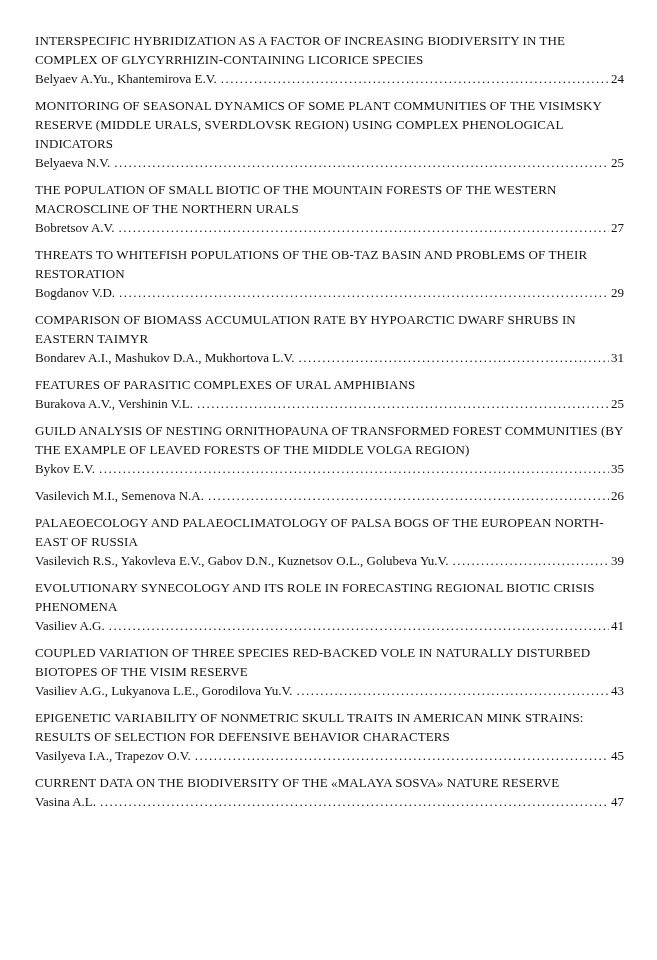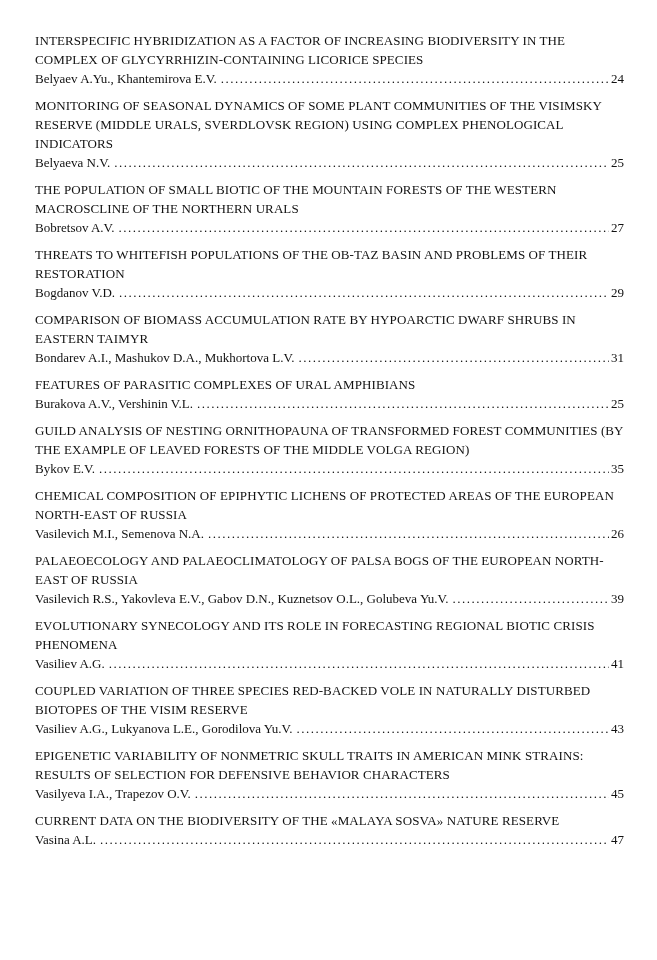--- a/index.html
+++ b/index.html
@@ -125,21 +125,20 @@
     </div>
       <div class="entry">
       <div class="entry-title">GUILD ANALYSIS OF NESTING ORNITHOPAUNA OF TRANSFORMED FOREST COMMUNITIES (BY THE EXAMPLE OF LEAVED FORESTS OF THE MIDDLE VOLGA REGION)</div>
       <div class="authors-line">
         <span class="entry-authors">Bykov E.V.</span>
         <span class="leader"></span>
         <span class="entry-page">35</span>
       </div>
     </div>
       <div class="entry">
-      <div class="entry-title">CHEMICAL COMPOSITION OF EPIPHYTIC LICHENS OF PROTECTED AREAS OF THE EUROPEAN NORTH-EAST OF RUSSIA</div>
       <div class="authors-line">
         <span class="entry-authors">Vasilevich M.I., Semenova N.A.</span>
         <span class="leader"></span>
         <span class="entry-page">26</span>
       </div>
     </div>
       <div class="entry">
       <div class="entry-title">PALAEOECOLOGY AND PALAEOCLIMATOLOGY OF PALSA BOGS OF THE EUROPEAN NORTH-EAST OF RUSSIA</div>
       <div class="authors-line">
         <span class="entry-authors">Vasilevich R.S., Yakovleva E.V., Gabov D.N., Kuznetsov O.L., Golubeva Yu.V.</span>

